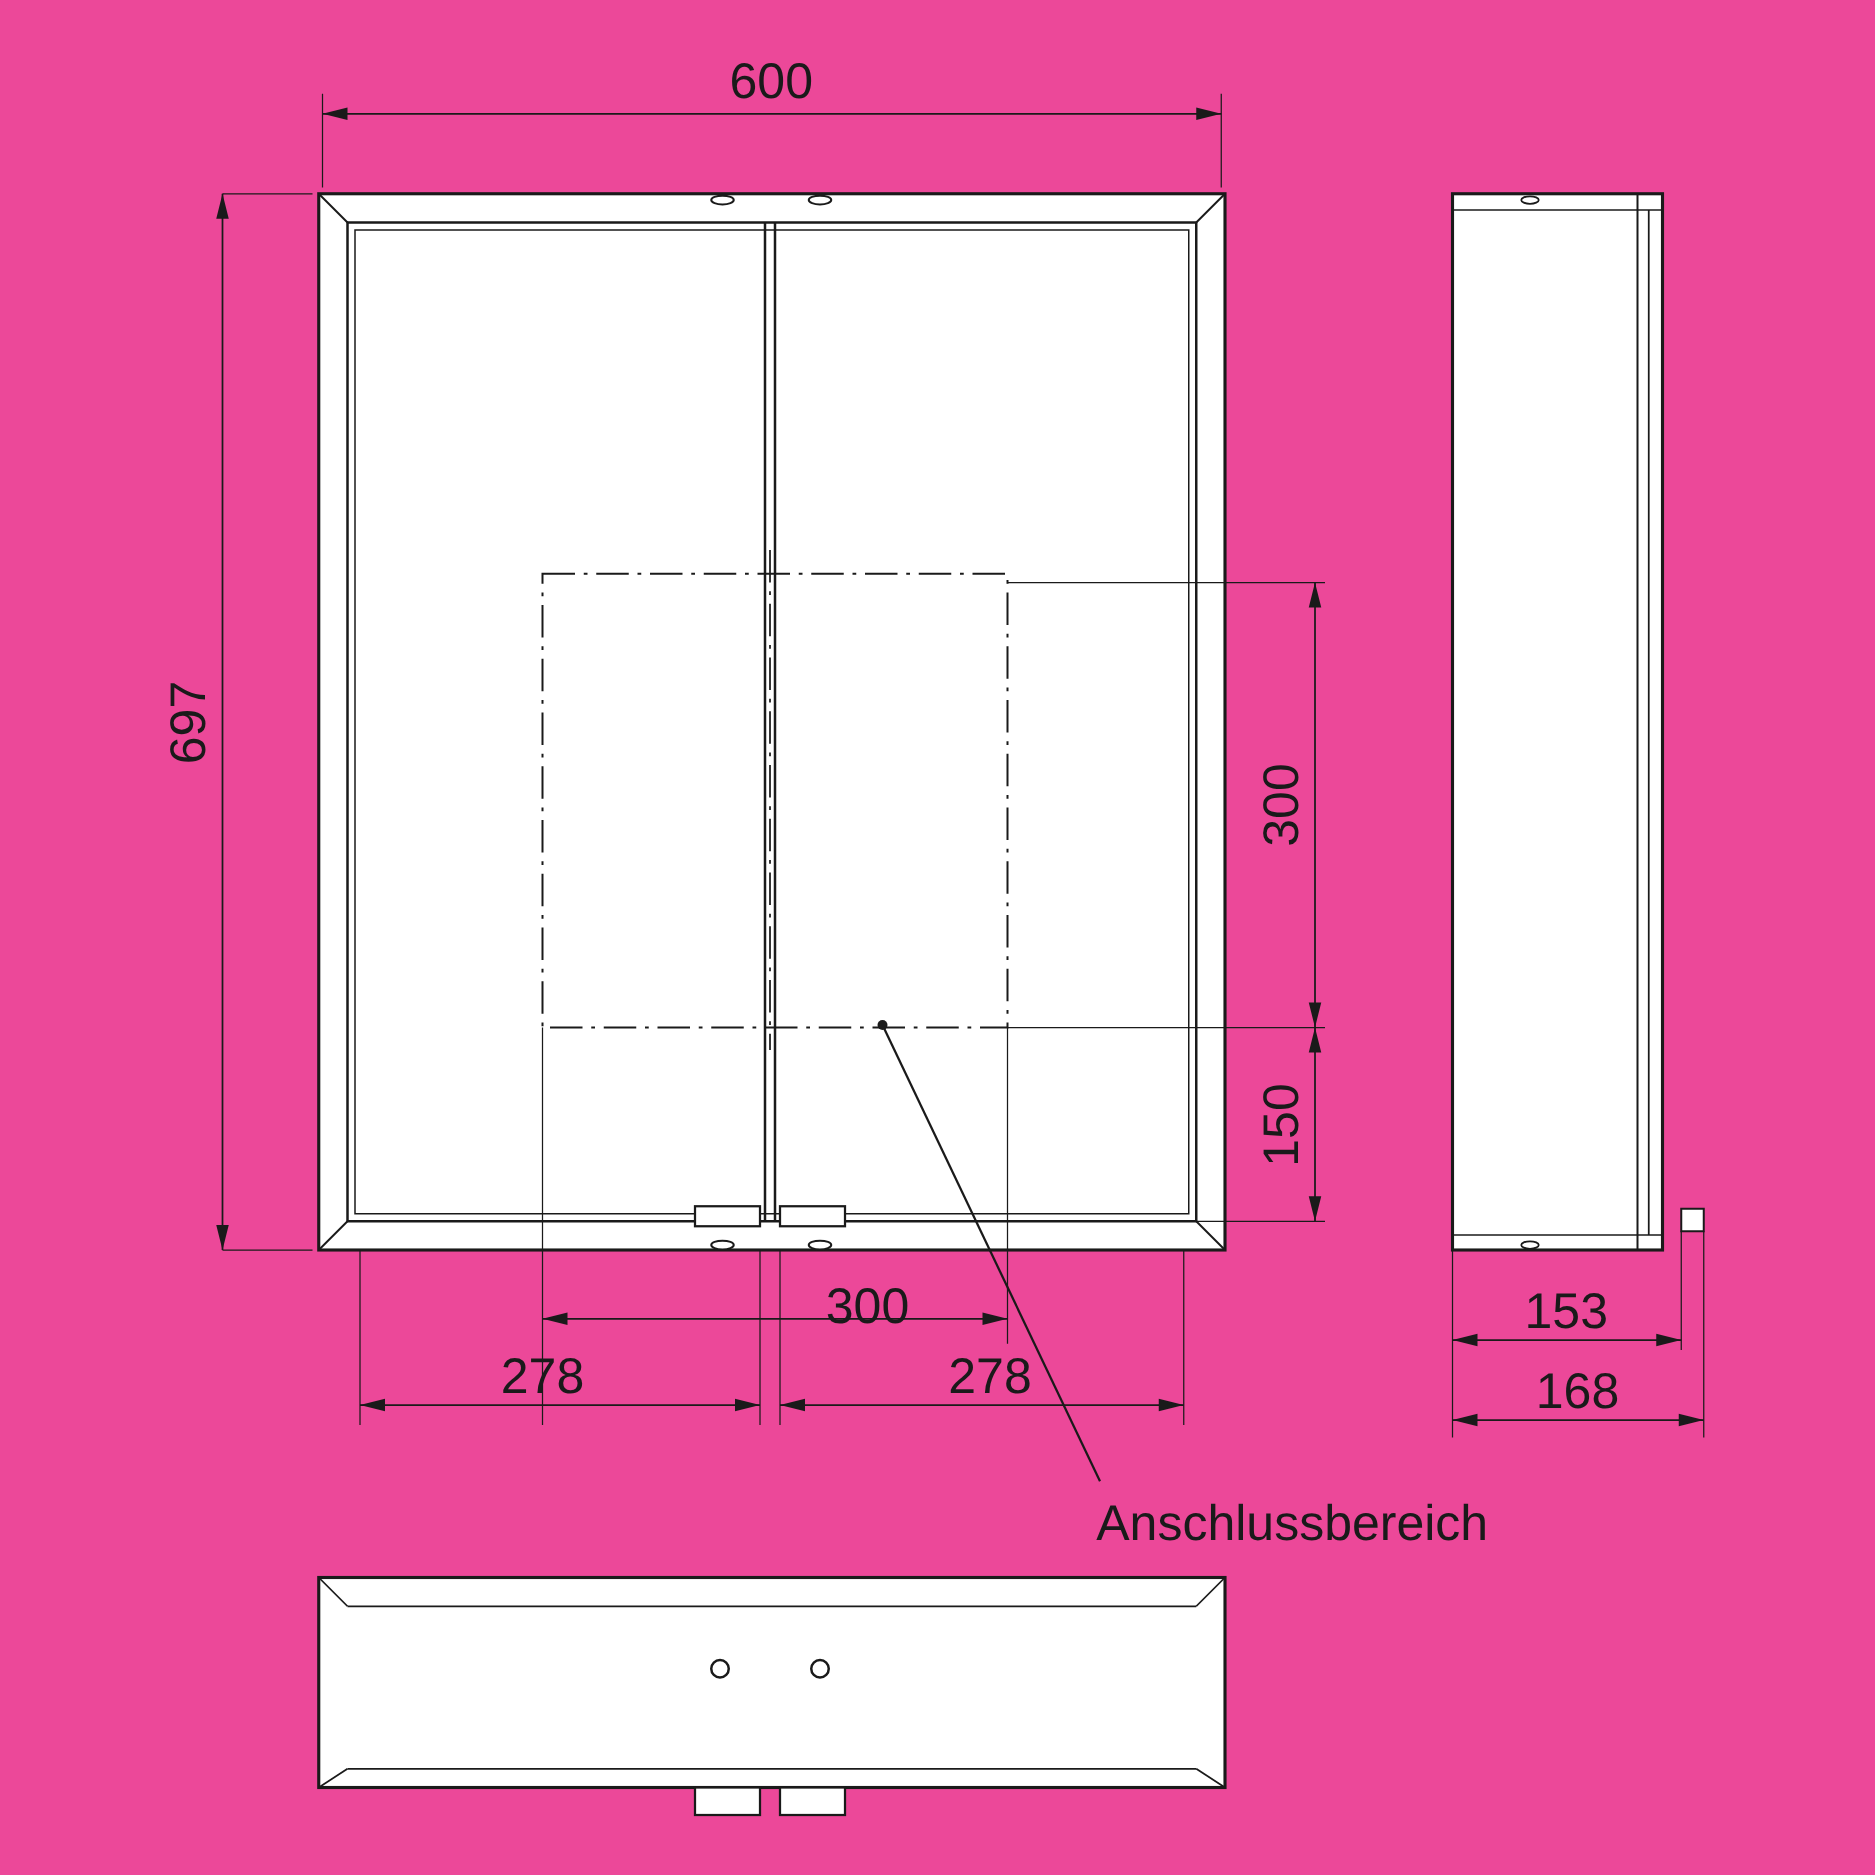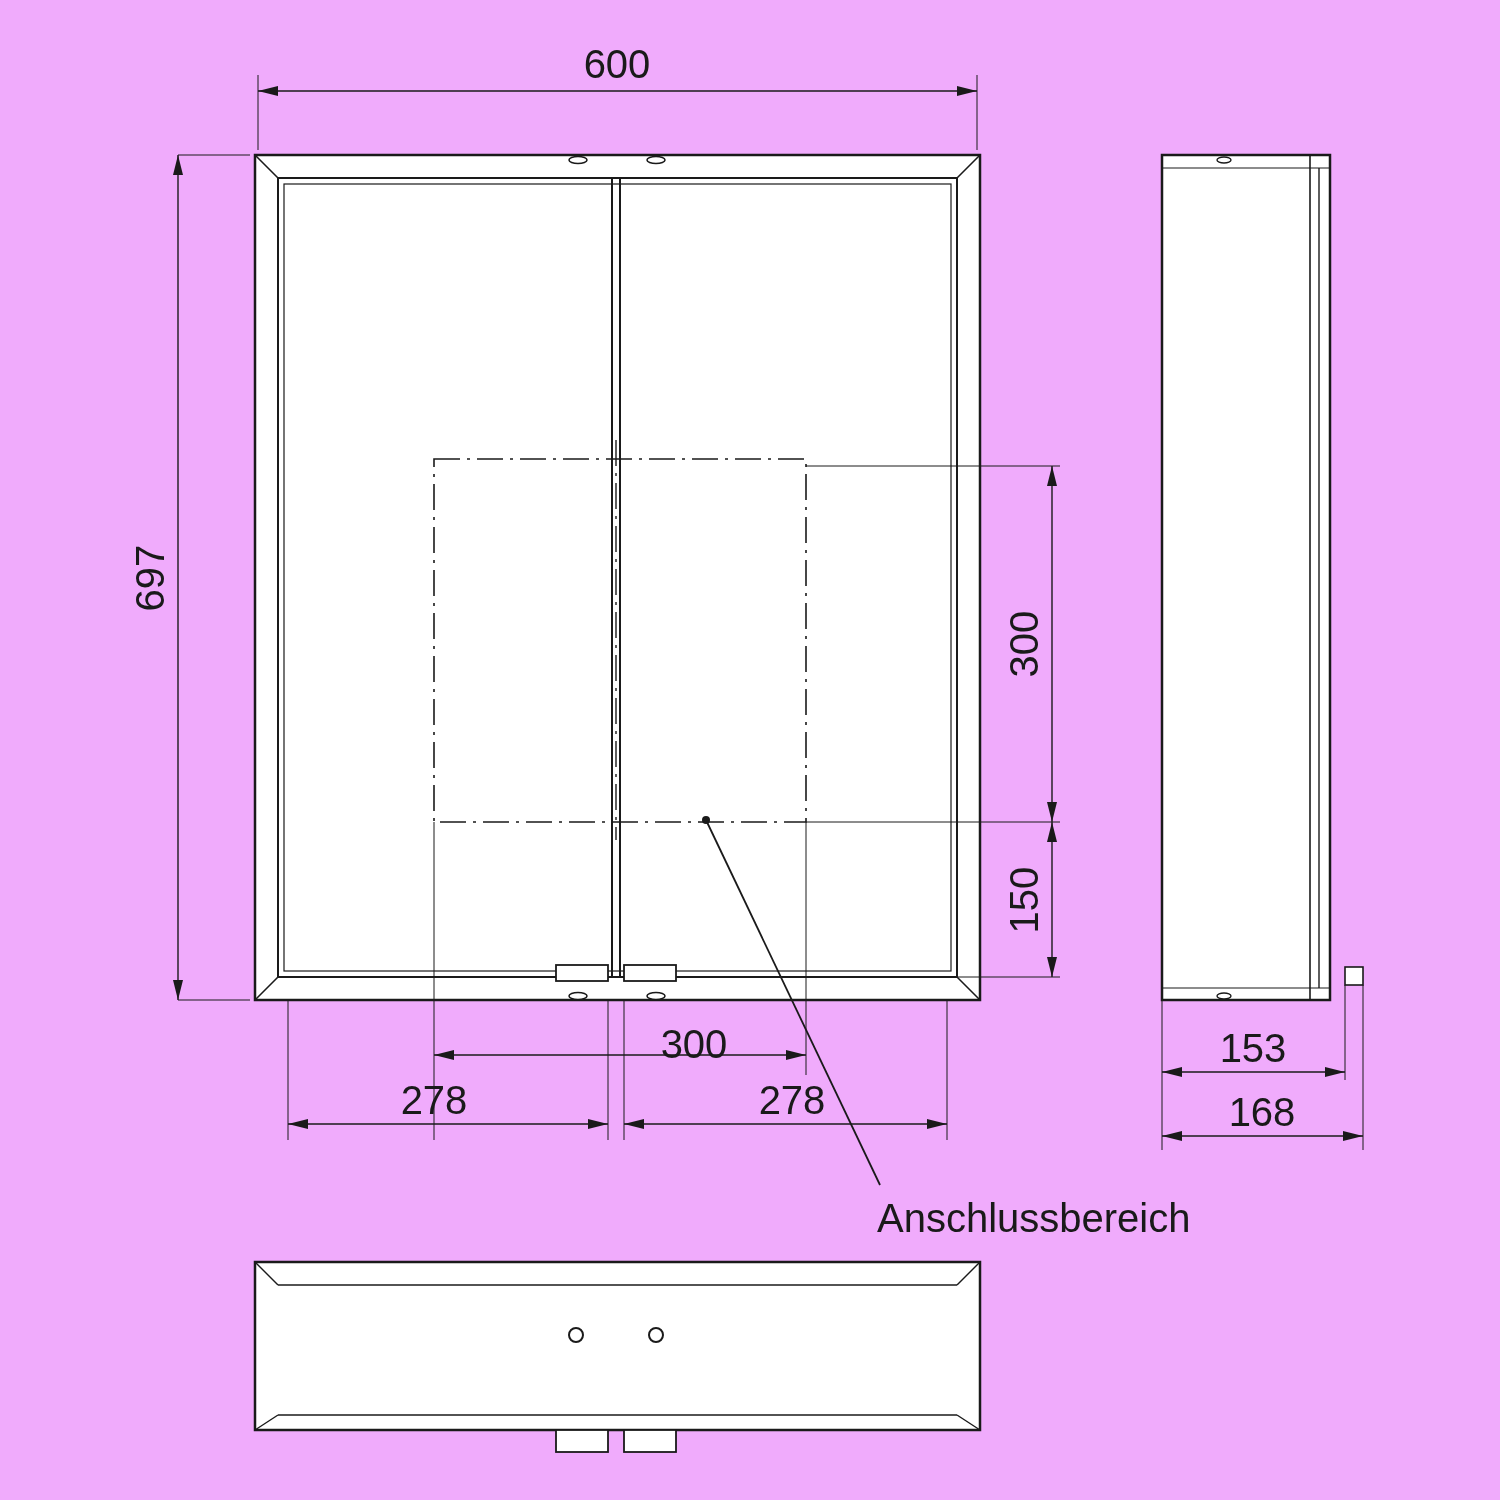--- a/index.html
+++ b/index.html
@@ -7,21 +7,21 @@
     padding: 0;
     background: #ffffff;
   }
   body {
     font-family: "Liberation Sans", sans-serif;
   }
   #sheet {
     position: relative;
     width: 1500px;
     height: 1500px;
-    background: #f0abfc;
+    background: #ec4899;
     overflow: hidden;
   }
   #sheet svg {
     position: absolute;
     left: 0;
     top: 0;
   }
   .dimtext {
     font-family: "Liberation Sans", sans-serif;
     font-size: 40px;

